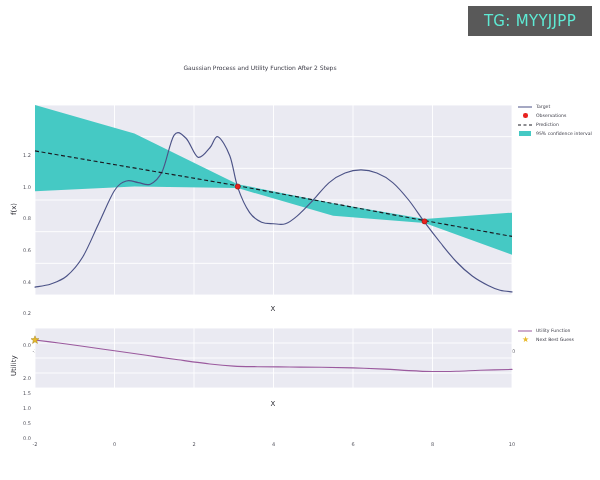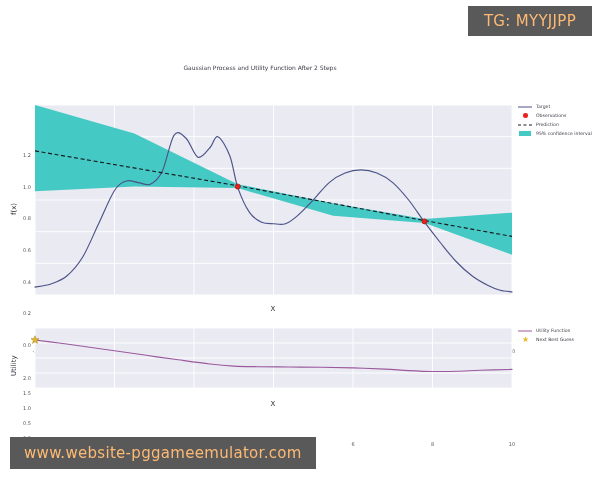--- a/index.html
+++ b/index.html
@@ -12,21 +12,21 @@
   #stage {
     position: relative;
     width: 600px; height: 480px;
     background: #ffffff;
   }
 
   
   .banner {
     position: absolute;
     background: #595959;
-    color: #fdba74;
+    color: #5eead4;
     display: flex;
     align-items: center;
     justify-content: center;
     letter-spacing: .3px;
   }
   #tag-banner {
     top: 6px; right: 8px;
     padding: 6px 16px;
     font-size: 15px;
   }
@@ -261,15 +261,14 @@
         <span class="legend-key">
             <i class="key-star">★</i>
           </span>
         <span class="legend-label">Next Best Guess</span>
       </div>
     </div>
 
   </div>
 
   <div class="banner" id="tag-banner">TG: MYYJJPP</div>
-  <div class="banner" id="url-banner">www.website-pggameemulator.com</div>
 
 </div>
 
 </body></html>

